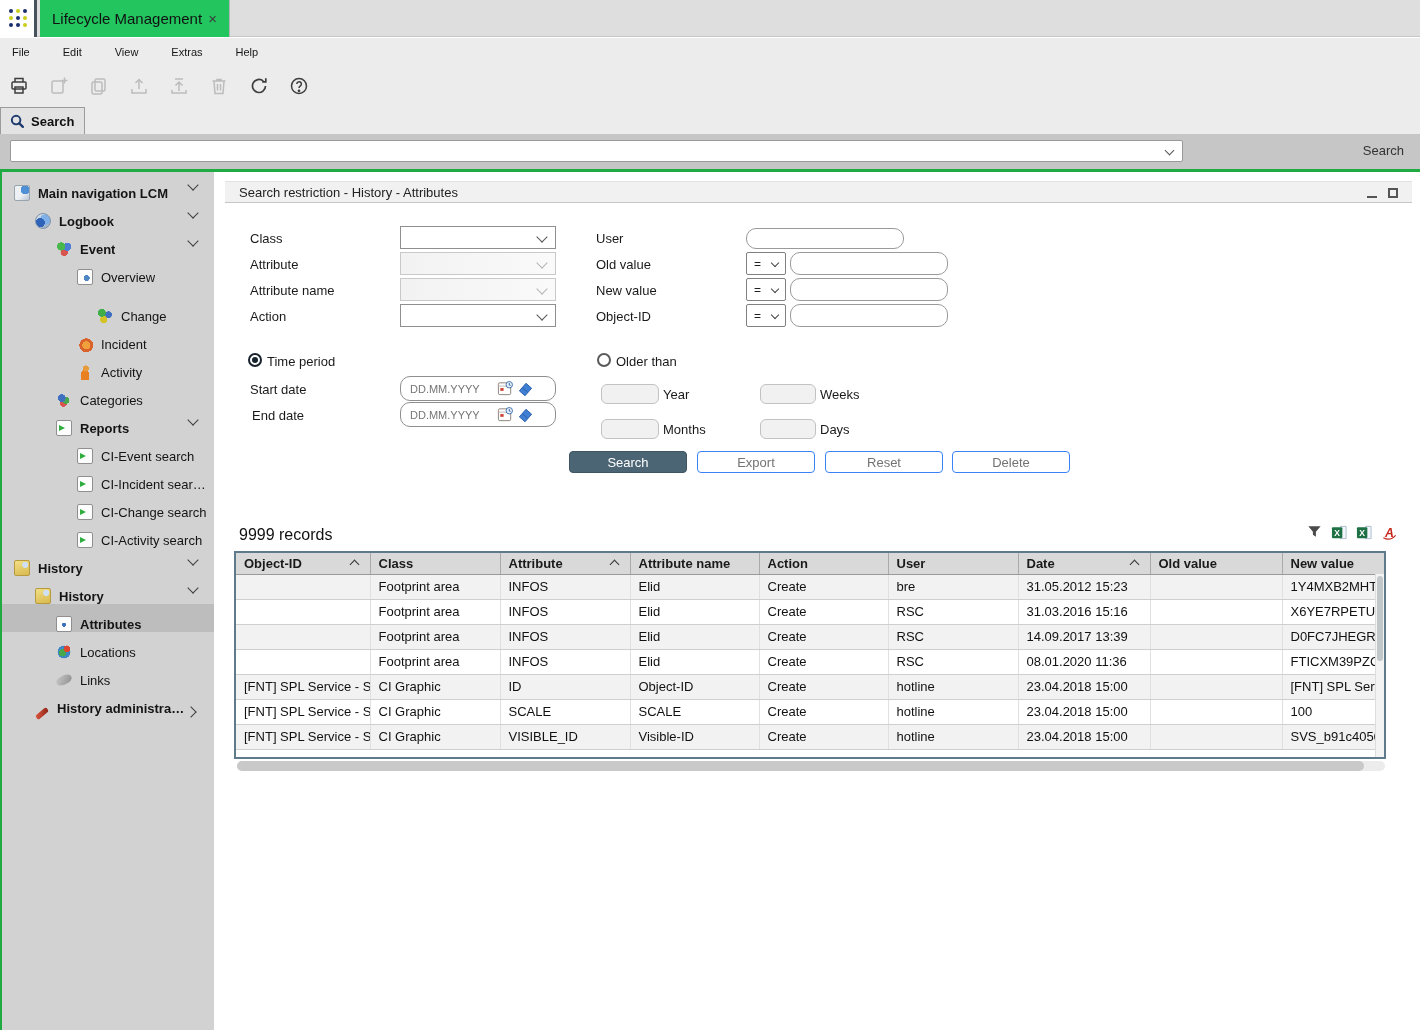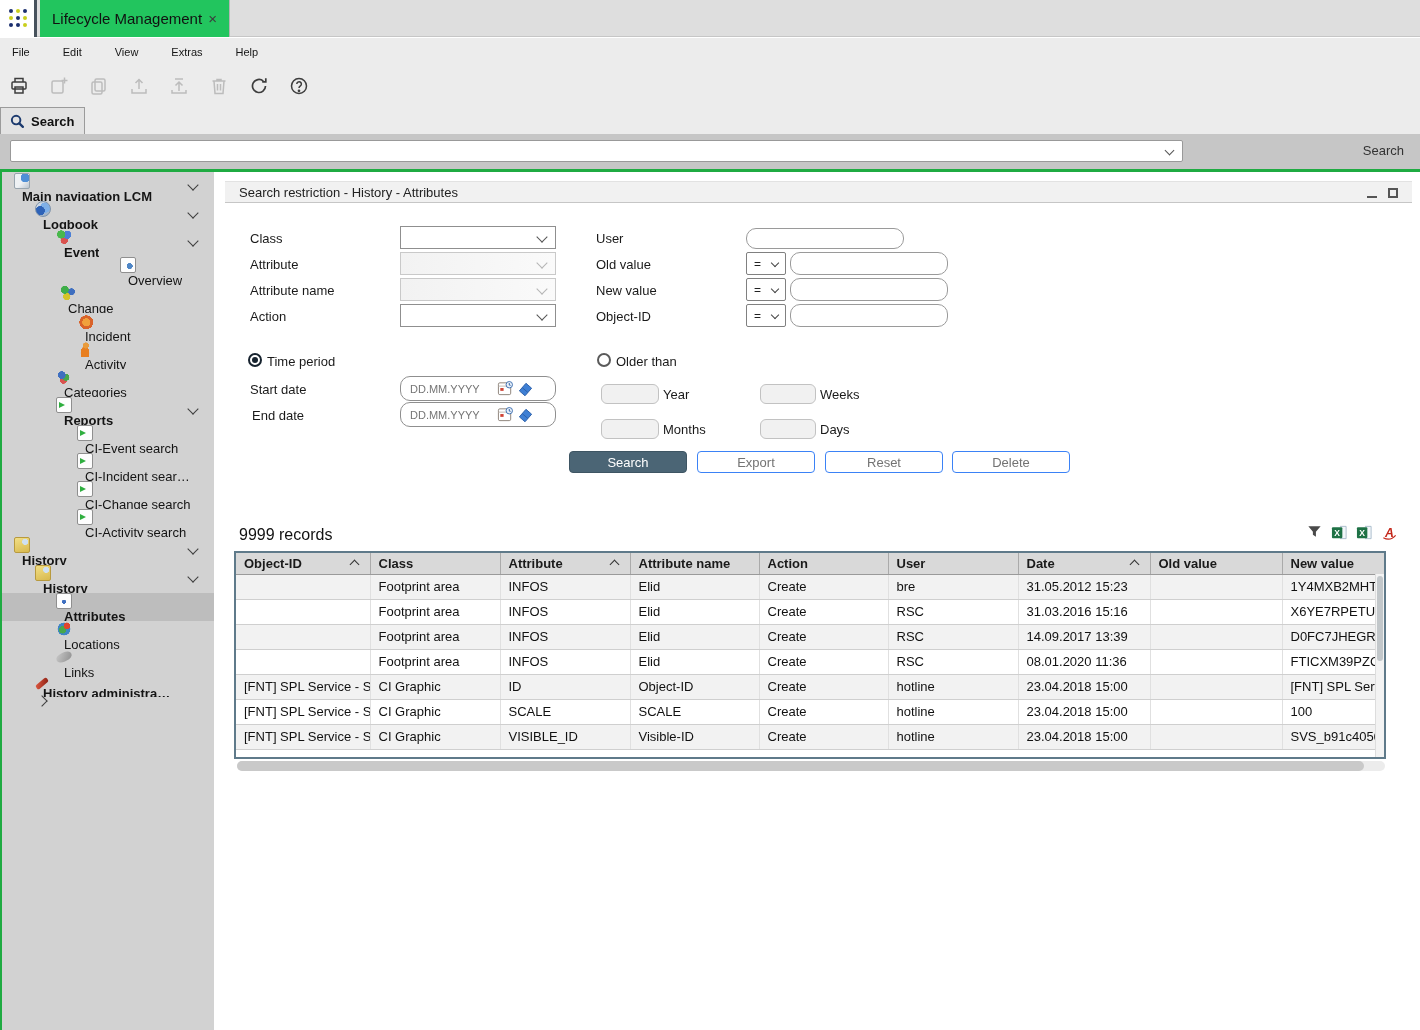--- a/index.html
+++ b/index.html
@@ -35,21 +35,21 @@
     font-size:13px; font-weight:600; color:#111; }
   .search-tab svg { width:16px; height:16px; }
   .searchbar { position:absolute; left:0; top:134px; width:1420px; height:35px; background:#c6c6c6; }
   .search-input { position:absolute; left:10px; top:6px; width:1173px; height:22px; background:#fff; border:1px solid #999; border-radius:2px; }
   .search-input .chevci { position:absolute; right:9px; top:6px; width:7px; height:7px; border-right:1.6px solid #555; border-bottom:1.6px solid #555; transform:rotate(45deg); }
   .search-label { position:absolute; right:16px; top:9px; font-size:13px; color:#333; }
   .greenline { position:absolute; left:0; top:169px; width:1420px; height:3px; background:var(--accent-green,#1fab42); }
 
   
   .sidebar { position:absolute; left:0; top:172px; width:214px; height:858px; background:#d2d2d2; border-left:2px solid var(--accent-green,#1fab42); padding-top:1px; }
-  .item { height:28px; display:flex; align-items:flex-start; position:relative; padding-right:8px;flex-direction:column; }
+  .item { height:28px; display:flex; align-items:flex-end; position:relative; padding-right:8px; }
   .item.selected { background:var(--selected-nav-bg,#bdbdbd); }
   .item .lbl { font-size:13px; color:#141414; margin-left:8px; white-space:nowrap; overflow:hidden; }
   .item .lbl.bold { font-weight:bold; }
   .chev { width:8px; height:8px; border-right:1.8px solid #3e3e3e; border-bottom:1.8px solid #3e3e3e; }
   .chev.down { position:absolute; right:17px; top:8px; transform:rotate(45deg); }
   .chev.right { display:inline-block; margin-left:3px; transform:rotate(-45deg); flex:none; }
 
   
   .si { width:16px; height:16px; flex:none; border-radius:2px; position:relative; }
   .ic-main-nav { background:radial-gradient(circle at 72% 28%,#4f8fd6 30%,transparent 32%),linear-gradient(135deg,#eef1f4 55%,#b9c4cf); border:1px solid #98a4ae; }
@@ -222,25 +222,25 @@
       <div class="item" style="padding-left: 33px;">
         <span class="si ic-logbook"></span>
         <span class="lbl bold">Logbook</span>
         <span class="chev down"></span>
       </div>
       <div class="item" style="padding-left: 54px;">
         <span class="si ic-event"></span>
         <span class="lbl bold">Event</span>
         <span class="chev down"></span>
       </div>
-      <div class="item" style="padding-left: 118px;">
+      <div class="item" style="padding-left: 75px;">
         <span class="si ic-overview"></span>
         <span class="lbl">Overview</span>
       </div>
-      <div class="item" style="padding-left: 58px;">
+      <div class="item" style="padding-left: 95px; margin-top: 11px;">
         <span class="si ic-change"></span>
         <span class="lbl">Change</span>
       </div>
       <div class="item" style="padding-left: 75px;">
         <span class="si ic-incident"></span>
         <span class="lbl">Incident</span>
       </div>
       <div class="item" style="padding-left: 75px;">
         <span class="si ic-activity"></span>
         <span class="lbl">Activity</span>

